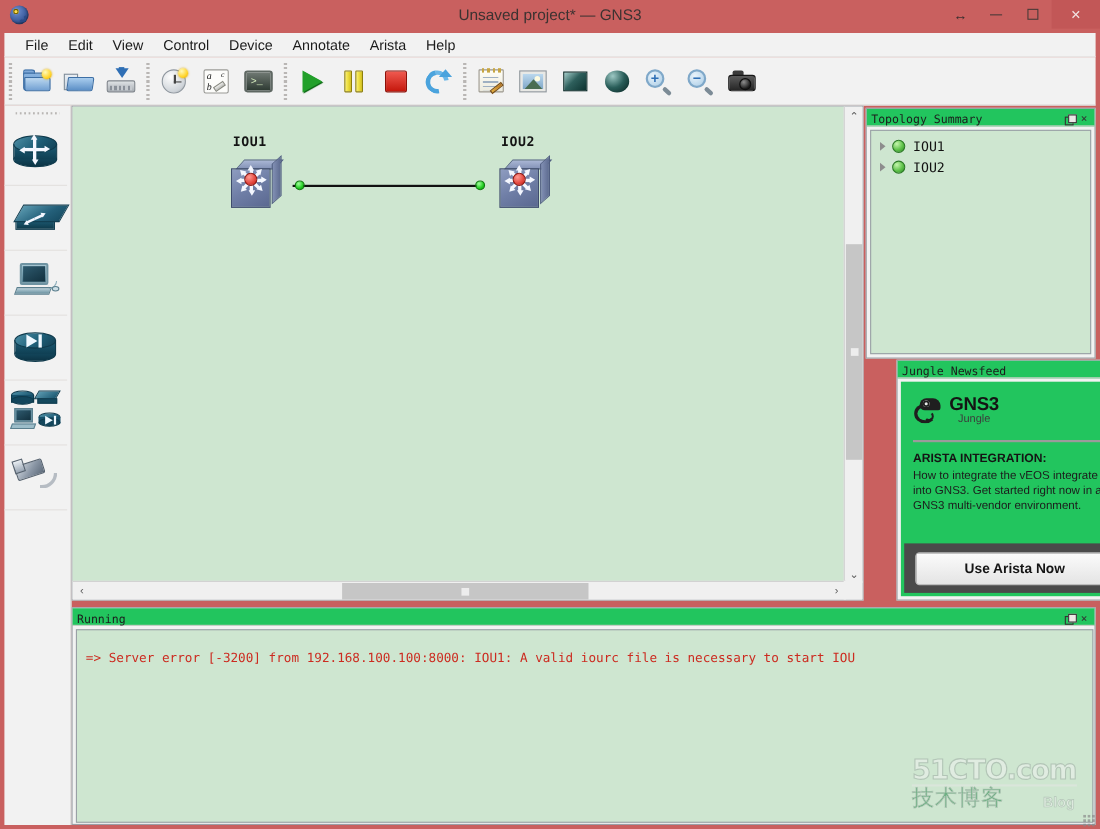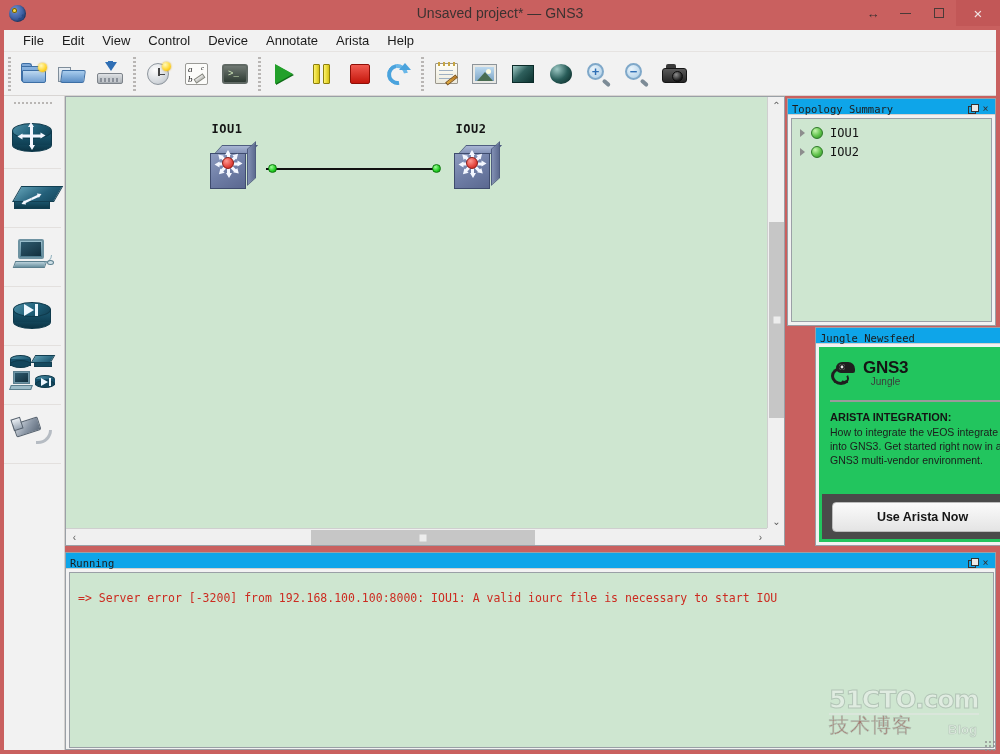--- a/index.html
+++ b/index.html
@@ -511,21 +511,21 @@
     position:absolute; right:0; bottom:0; width:17px;height:17px; background:#f0f0f0;
   }
 
   
   .dock {
     position:absolute;
     background:#f2f2f2;
     border:1px solid #9aa0a6;
   }
   .dock-title {
-    height:16px; background:#0ea5e9;
+    height:16px; background:#22c55e;
     display:flex; align-items:center;
     padding: 4px 3px 0 4px;
     font-family:"DejaVu Sans Mono", monospace;
     font-size:10.5px; color:#1c1c1c;
     border-bottom:1px solid #d3d0ce;
   }
   .dock-title .t { flex:1; white-space:nowrap; }
   .dock-btn {
     width:13px;height:13px;
     display:flex;align-items:center;justify-content:center;
@@ -645,21 +645,21 @@
     pointer-events:none; user-select:none;
   }
   #watermark .wm1 {
     font-family:"DejaVu Sans", sans-serif;
     font-size:25px; font-weight:bold; color:#f2f2f2;
     -webkit-text-stroke: 1px #9aa8a0;
     letter-spacing:-1px; line-height:1;
   }
   #watermark .wmrule { height:2px; background:#e6e6e6; margin:1px 0 1px 0; }
   #watermark .wm2 {
-    font-size:20px; color:#7f1d1d; letter-spacing:1px; line-height:1.05;font-family:Liberation Mono, monospace;
+    font-size:20px; color:#15803d; letter-spacing:1px; line-height:1.05;
     -webkit-text-stroke: .6px #9aa8a0;
   }
   #watermark .wm3 {
     position:absolute; right:2px; bottom:2px;
     font-size:13px; font-weight:bold; color:#f0f0f0;
     -webkit-text-stroke:.6px #9aa8a0;
   }
   
   #grip-corner {
     position:absolute; right:4px; bottom:2px; width:12px;height:12px;

